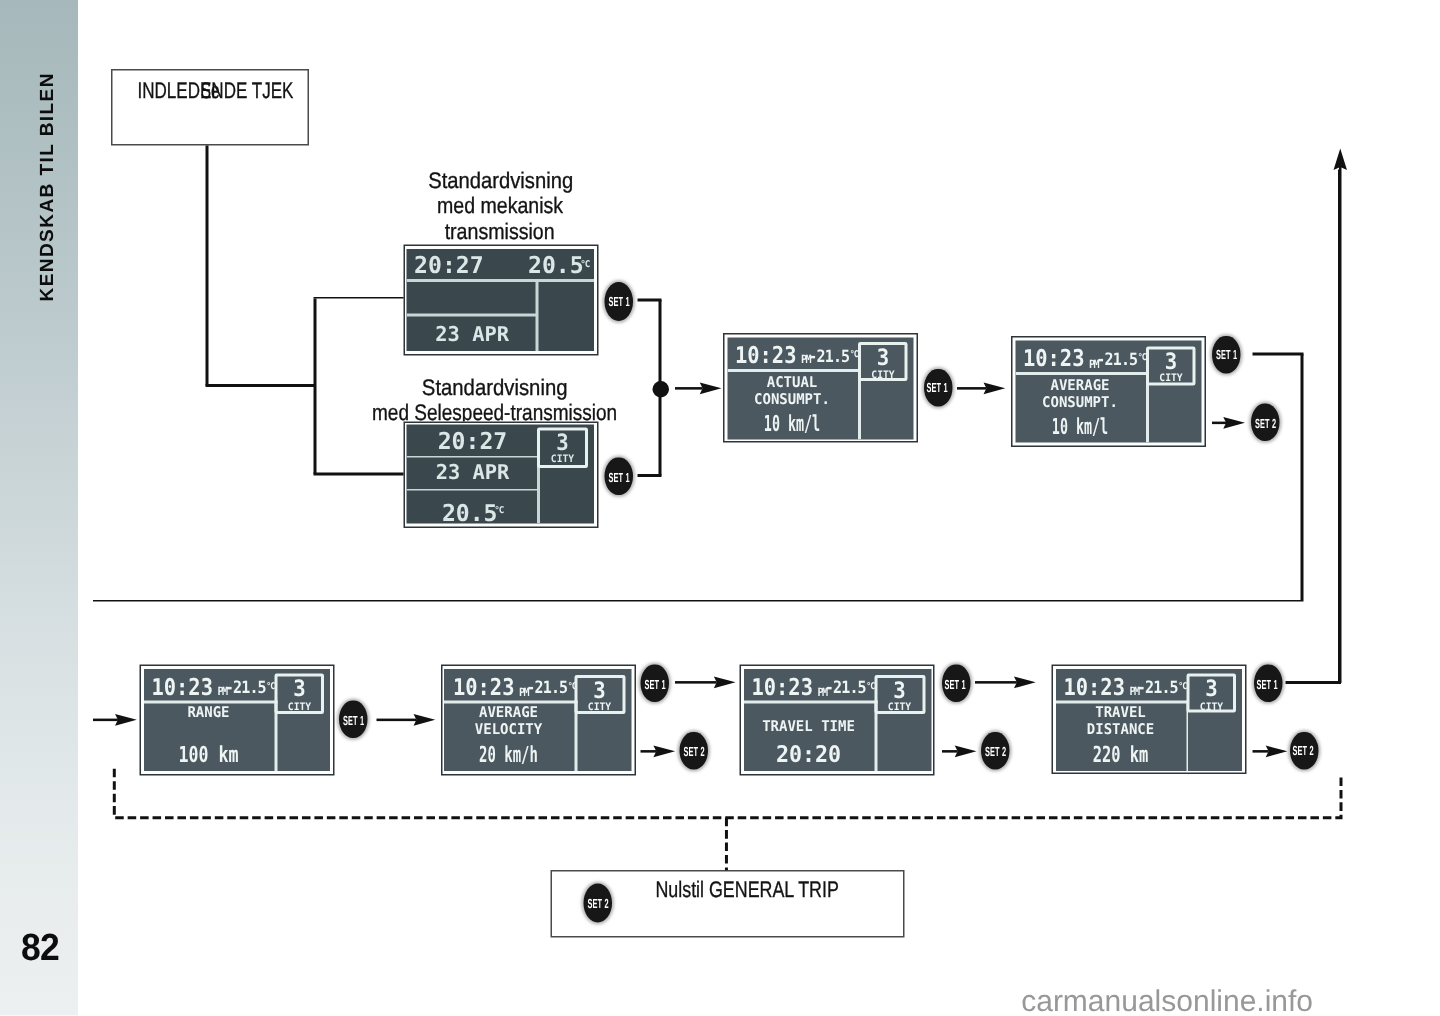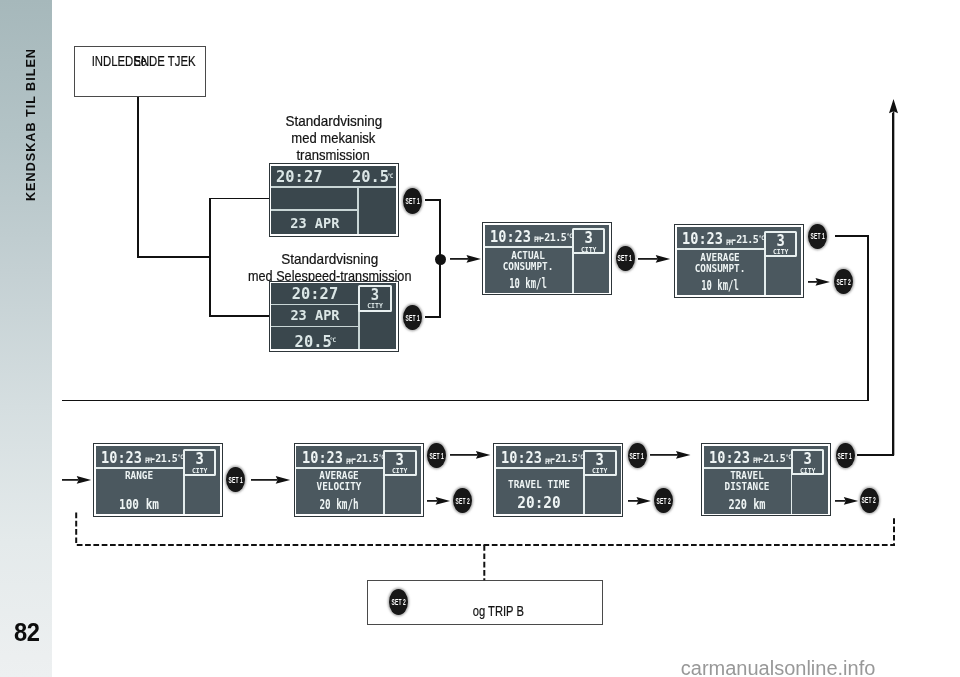--- a/index.html
+++ b/index.html
@@ -62,21 +62,21 @@
 <div id="page">
   <div class="sidebar"></div>
   <div class="side-title" style="left:24.0px;top:200.5px;transform:rotate(-90deg)">KENDSKAB TIL BILEN</div>
   <div class="pagenum" style="left:14.4px;top:617.5px;transform:scaleX(0.94)">82</div>
   <div class="wm" style="left:680.8px;top:644.8px">carmanualsonline.info</div>
   <div class="box" style="left:74px;top:46px;width:132px;height:50.5px">
     <div class="bt" style="top:5.2px"><span class="ln" style="transform:scaleX(0.686)">Se</span></div>
     <div class="bt" style="top:5px"><span class="ln" style="transform:scaleX(0.757)">INDLEDENDE TJEK</span></div>
   </div>
   <div class="box" style="left:366.5px;top:579.5px;width:236px;height:45.5px">
-    <div class="bt" style="top:21.0px;left:28.6px;width:205px"><span class="ln" style="transform:scaleX(0.744)">og TRIP B</span></div>
+    <div class="bt" style="top:4.2px;left:28.6px;width:205px"><span class="ln" style="transform:scaleX(0.793)">Nulstil GENERAL TRIP</span></div>
   </div>
   <div style="position:absolute;left:233.5px;top:111.8px;width:200px">
     <div class="bt" style="top:0"><span class="ln" style="transform:scaleX(0.899)">Standardvisning</span></div>
     <div class="bt" style="top:17px"><span class="ln" style="transform:scaleX(0.869)">med mekanisk</span></div>
     <div class="bt" style="top:34px"><span class="ln" style="transform:scaleX(0.871)">transmission</span></div>
   </div>
   <div style="position:absolute;left:229.8px;top:249.5px;width:200px">
     <div class="bt" style="top:0"><span class="ln" style="transform:scaleX(0.903)">Standardvisning</span></div>
     <div class="bt" style="top:17px"><span class="ln" style="transform:scaleX(0.845)">med Selespeed-transmission</span></div>
   </div>

